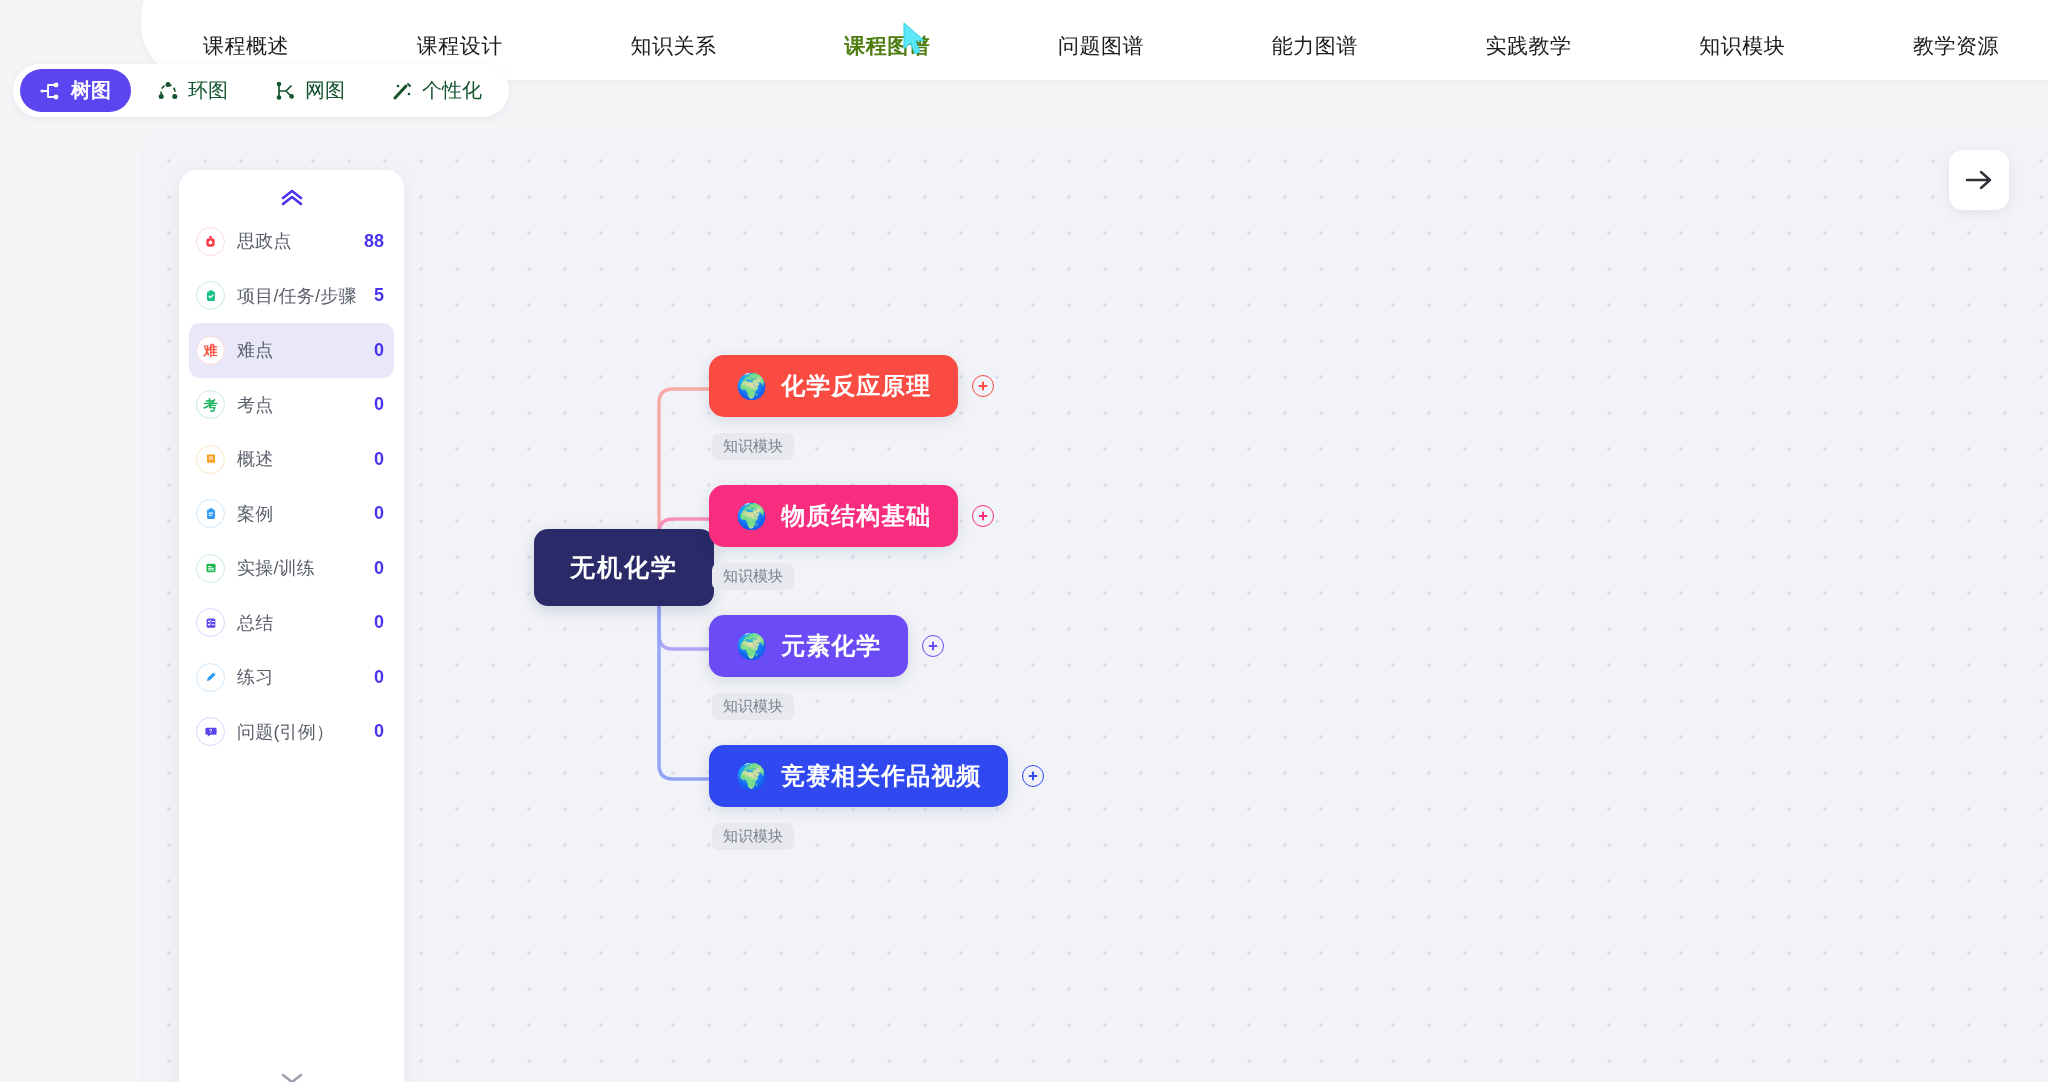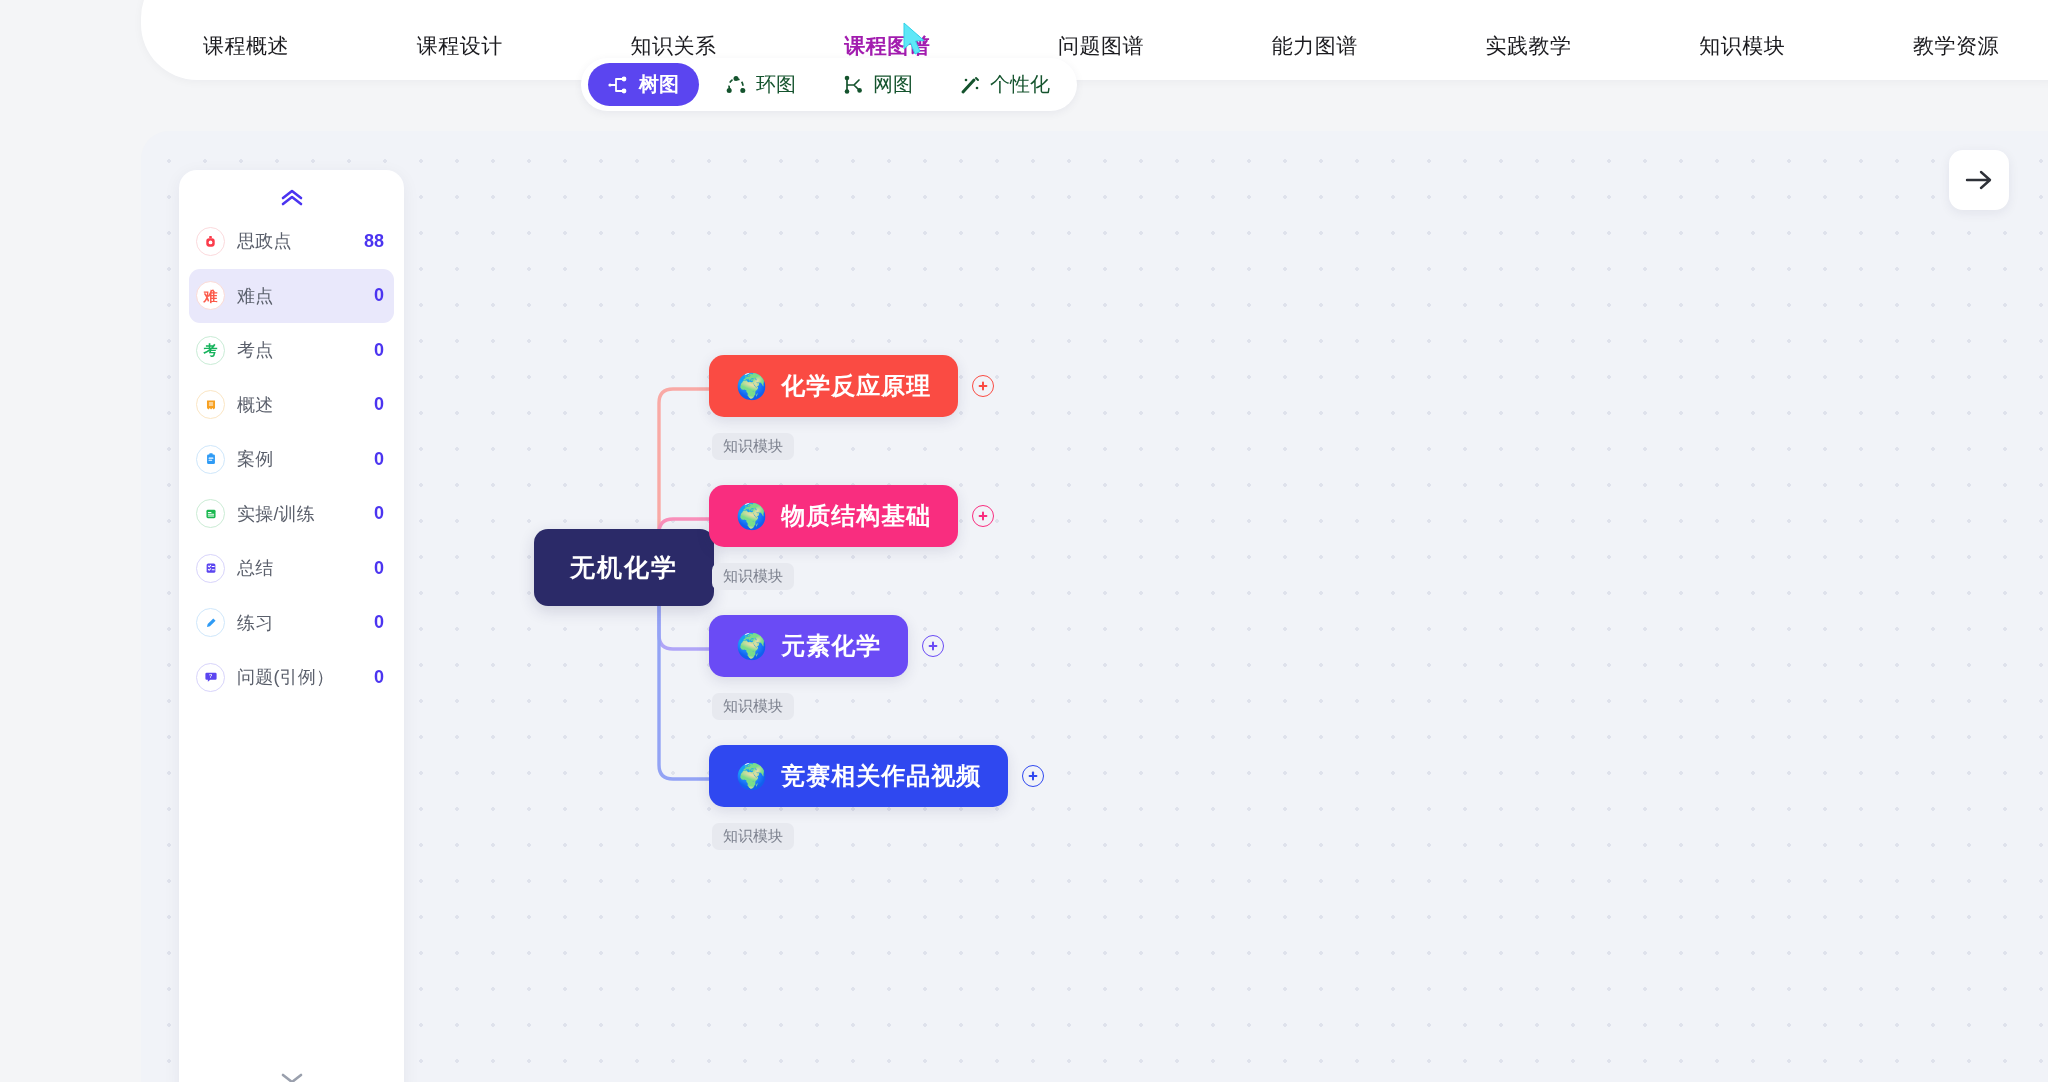--- a/index.html
+++ b/index.html
@@ -46,41 +46,41 @@
     position: relative;
     font-size: 21px;
     color: #1b1b1f;
     letter-spacing: 0.5px;
     white-space: nowrap;
     cursor: pointer;
     padding: 4px 2px;
   }
   .nav-tab.active {
     font-weight: 700;
-    color: #a21caf;
+    color: #4d7c0f;
   }
 
   
   .cursor-pointer {
     position: absolute;
     left: 889px;
     top: 22px;
     width: 26px;
     height: 34px;
     pointer-events: none;
   }
 
   
   .viewbar-wrap {
     position: absolute;
     left: 0;
-    top: 58px;
+    top: 64px;
     width: 1632px;
     display: flex;
-    justify-content: center;
+    justify-content: flex-start;
   }
   .viewbar {
     display: flex;
     align-items: center;
     gap: 6px;
     background: #ffffff;
     border-radius: 30px;
     padding: 5px 7px;
     box-shadow: 0 2px 10px rgba(20,25,60,0.06);
   }
@@ -345,20 +345,31 @@
             <div class="stat-icon" style="border: 1.6px solid rgb(251, 217, 220); background: rgb(255, 255, 255);">
               <svg width="15" height="15" viewBox="0 0 16 16">
                 <rect x="3.5" y="4.5" width="9" height="9" rx="3" fill="#fb3b4a"></rect>
                 <rect x="6.5" y="2" width="3" height="2.5" rx="1" fill="#fb3b4a"></rect>
                 <circle cx="8" cy="9" r="2" fill="#fff"></circle>
               </svg>
             </div>
             <div class="stat-label">思政点</div>
             <div class="stat-count">88</div>
           </div>
+          <div class="stat-row">
+            <div class="stat-icon" style="border: 1.6px solid rgb(195, 236, 221); background: rgb(255, 255, 255);">
+              <svg width="14" height="14" viewBox="0 0 16 16">
+                <rect x="3.5" y="2.8" width="9" height="11" rx="1.6" fill="#14c08a"></rect>
+                <rect x="6" y="1.4" width="4" height="2.4" rx="0.9" fill="#14c08a"></rect>
+                <path d="M5.8 8.3l1.6 1.6 3-3.2" stroke="#fff" stroke-width="1.5" fill="none" stroke-linecap="round" stroke-linejoin="round"></path>
+              </svg>
+            </div>
+            <div class="stat-label">项目/任务/步骤</div>
+            <div class="stat-count">5</div>
+          </div>
           <div class="stat-row selected">
             <div class="stat-icon" style="border: 1.6px solid rgb(251, 218, 213); background: rgb(255, 255, 255); color: rgb(251, 90, 74); font-size: 14px;">难</div>
             <div class="stat-label">难点</div>
             <div class="stat-count">0</div>
           </div>
           <div class="stat-row">
             <div class="stat-icon" style="border: 1.6px solid rgb(201, 236, 214); background: rgb(255, 255, 255); color: rgb(22, 179, 92); font-size: 14px;">考</div>
             <div class="stat-label">考点</div>
             <div class="stat-count">0</div>
           </div>

